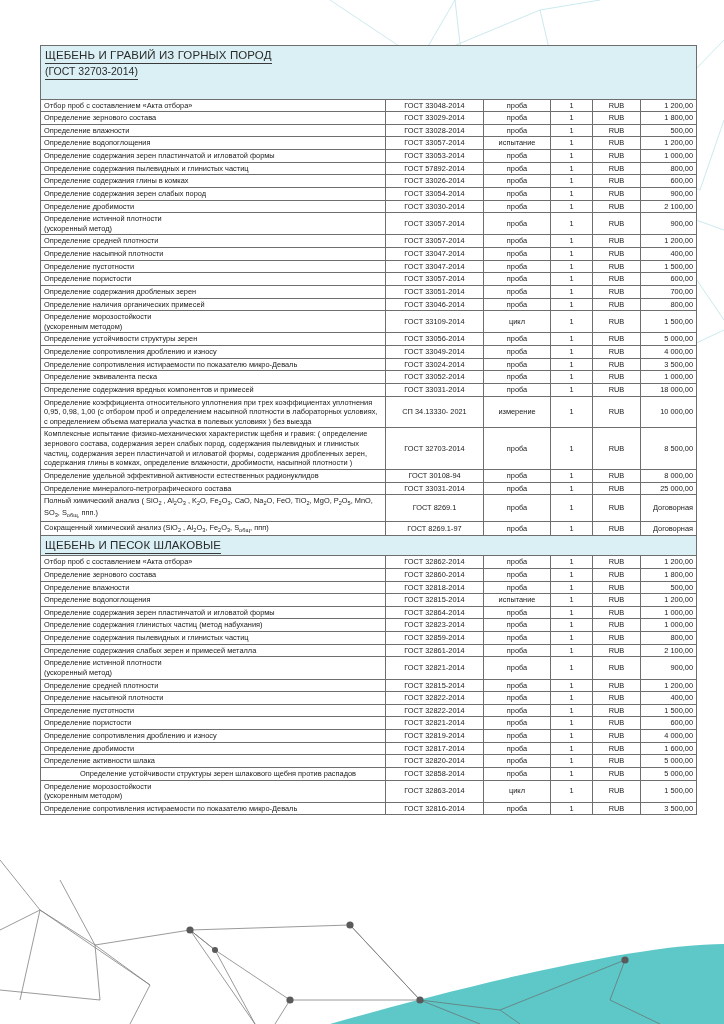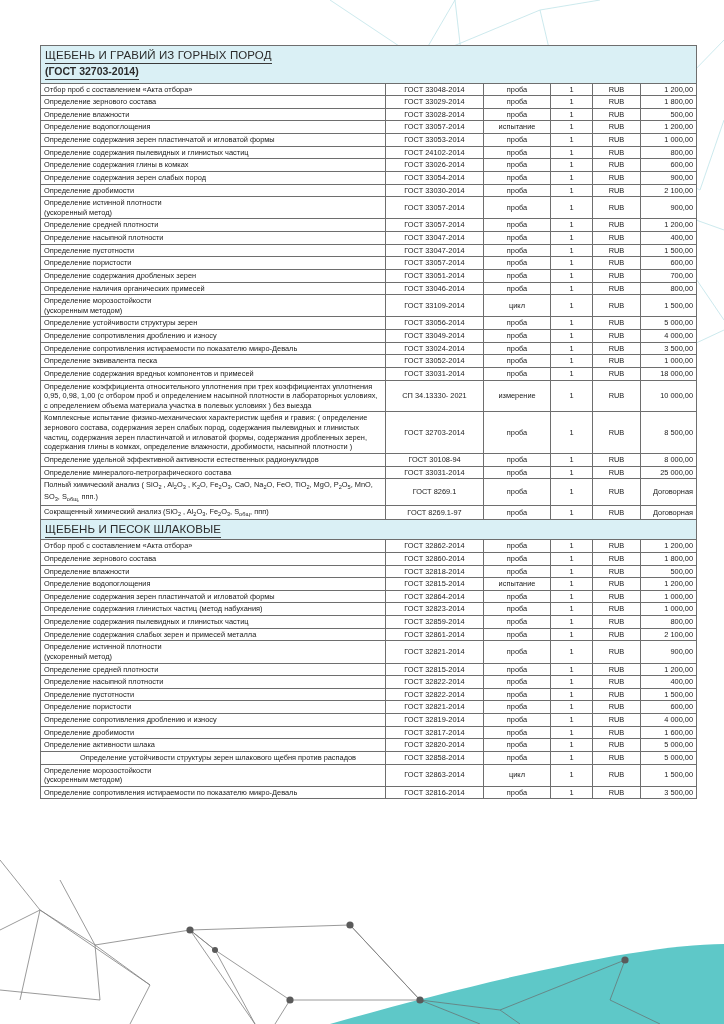--- a/index.html
+++ b/index.html
@@ -39,22 +39,21 @@
   tr.section td{
     background:#daf0f5;
     border:1px solid #6e6e6e;
     border-bottom:none;
     padding:2px 4px 1px 4px;
   }
   tr.section2 td{
     background:#daf0f5;
     border:1px solid #6e6e6e;
     border-top:none;
-    padding:0 4px 3px 4px;
-    font-weight:bold;
+    padding:0 4px 19px 4px;
   }
   .sec-title{
     font-size:11.5px;
     color:#2b2b2b;
     letter-spacing:.1px;
     border-bottom:1px solid #3a3a3a;
     display:inline-block;
     padding-bottom:0px;
   }
   .sec-sub{
@@ -178,21 +177,21 @@
         <tr>
           <td class="c-name" style="white-space: pre-line;">Определение содержания зерен пластинчатой  и игловатой формы</td>
           <td class="c-std">ГОСТ 33053-2014</td>
           <td class="c-unit">проба</td>
           <td class="c-qty">1</td>
           <td class="c-cur">RUB</td>
           <td class="c-price">1 000,00</td>
         </tr>
         <tr>
           <td class="c-name" style="white-space: pre-line;">Определение содержания пылевидных и глинистых частиц</td>
-          <td class="c-std">ГОСТ 24102-2014</td>
+          <td class="c-std">ГОСТ 57892-2014</td>
           <td class="c-unit">проба</td>
           <td class="c-qty">1</td>
           <td class="c-cur">RUB</td>
           <td class="c-price">800,00</td>
         </tr>
         <tr>
           <td class="c-name" style="white-space: pre-line;">Определение содержания глины в комках</td>
           <td class="c-std">ГОСТ 33026-2014</td>
           <td class="c-unit">проба</td>
           <td class="c-qty">1</td>

